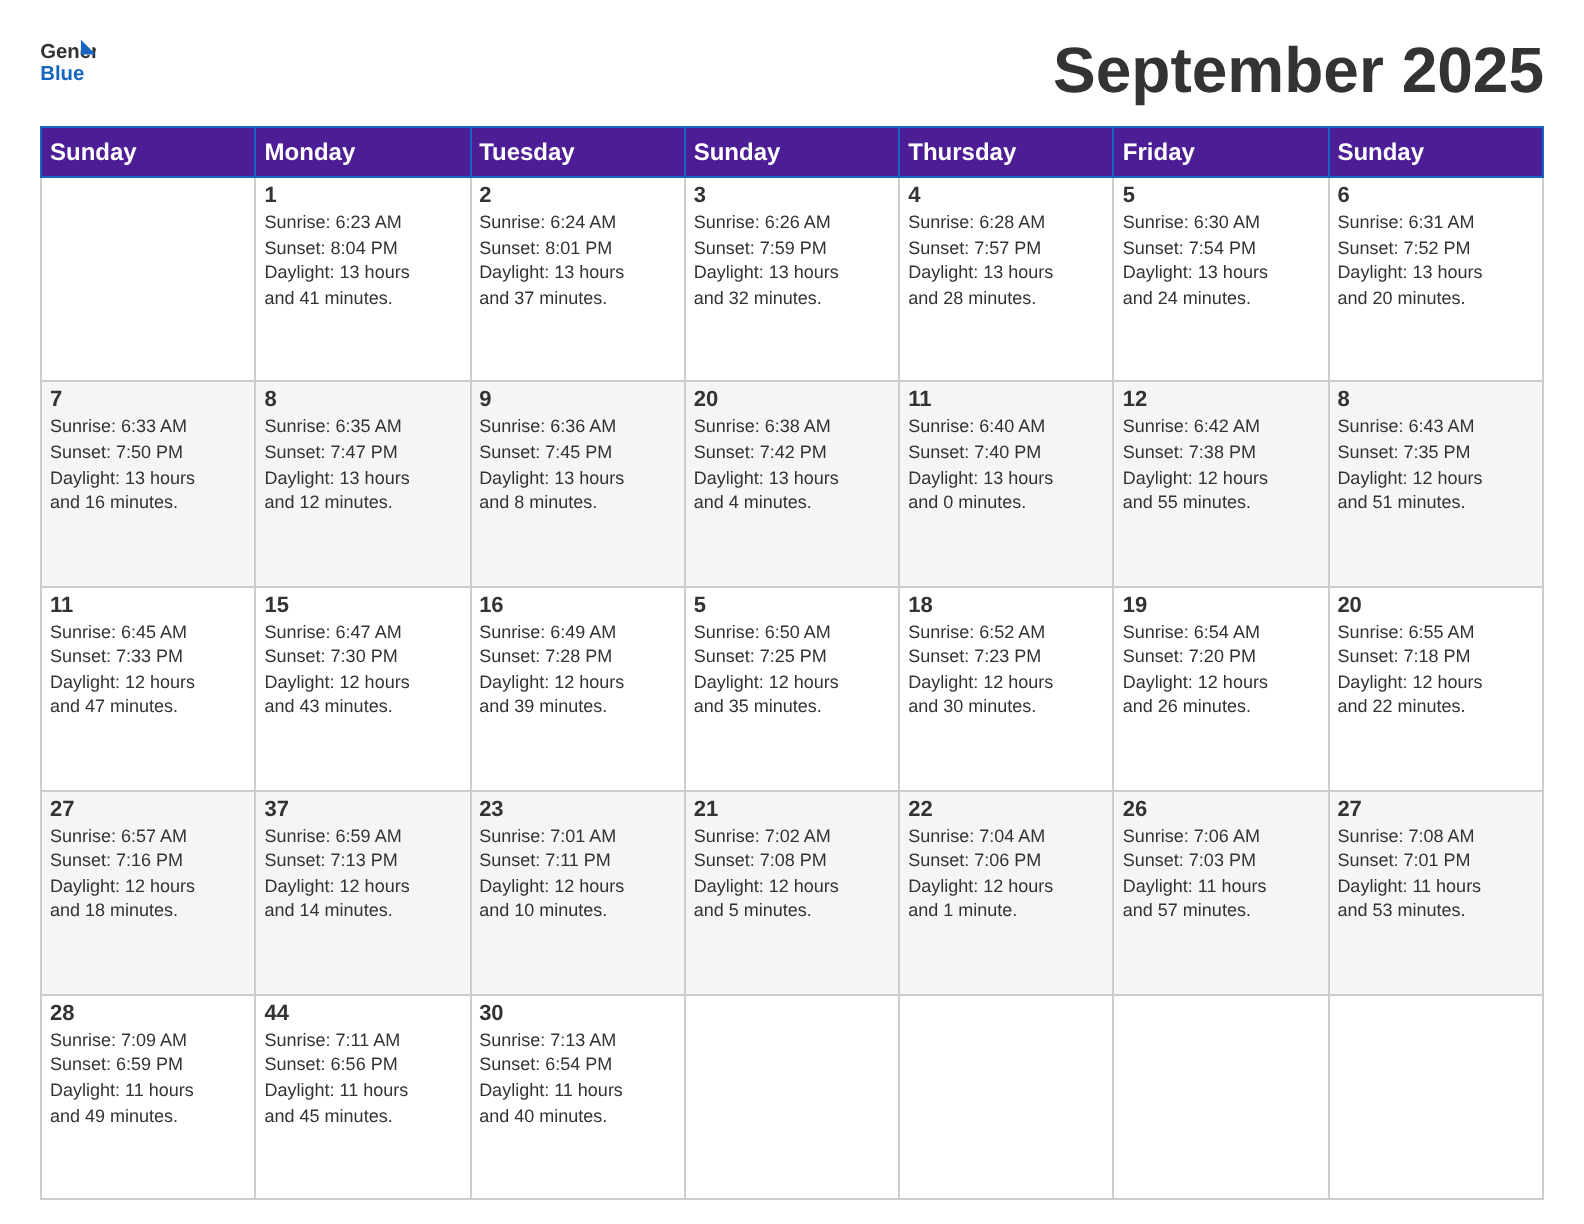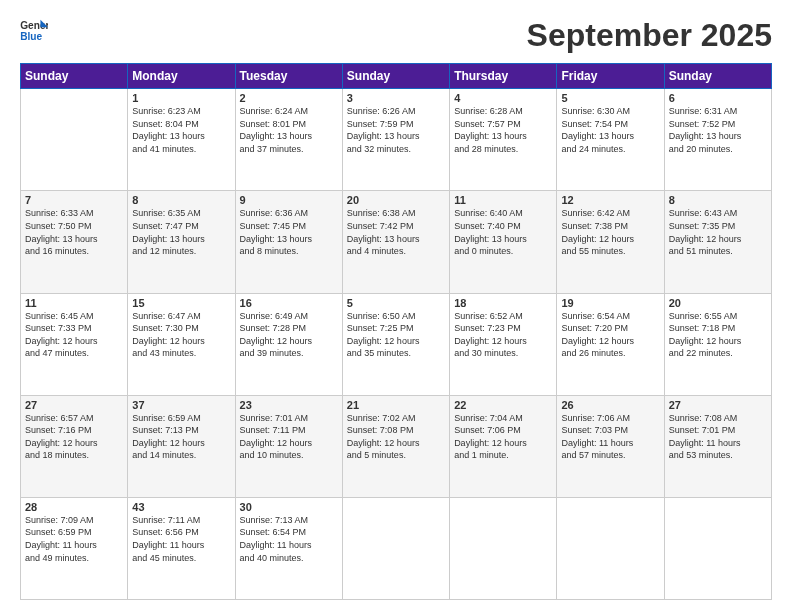--- a/index.html
+++ b/index.html
@@ -235,21 +235,21 @@
             <span class="day-num">27</span>
             <div class="day-detail">Sunrise: 7:08 AM<br>Sunset: 7:01 PM<br>Daylight: 11 hours<br>and 53 minutes.</div>
           </td>
         </tr>
         <tr>
           <td>
             <span class="day-num">28</span>
             <div class="day-detail">Sunrise: 7:09 AM<br>Sunset: 6:59 PM<br>Daylight: 11 hours<br>and 49 minutes.</div>
           </td>
           <td>
-            <span class="day-num">43</span>
+            <span class="day-num">44</span>
             <div class="day-detail">Sunrise: 7:11 AM<br>Sunset: 6:56 PM<br>Daylight: 11 hours<br>and 45 minutes.</div>
           </td>
           <td>
             <span class="day-num">30</span>
             <div class="day-detail">Sunrise: 7:13 AM<br>Sunset: 6:54 PM<br>Daylight: 11 hours<br>and 40 minutes.</div>
           </td>
           <td class="empty"></td>
           <td class="empty"></td>
           <td class="empty"></td>
           <td class="empty"></td>

